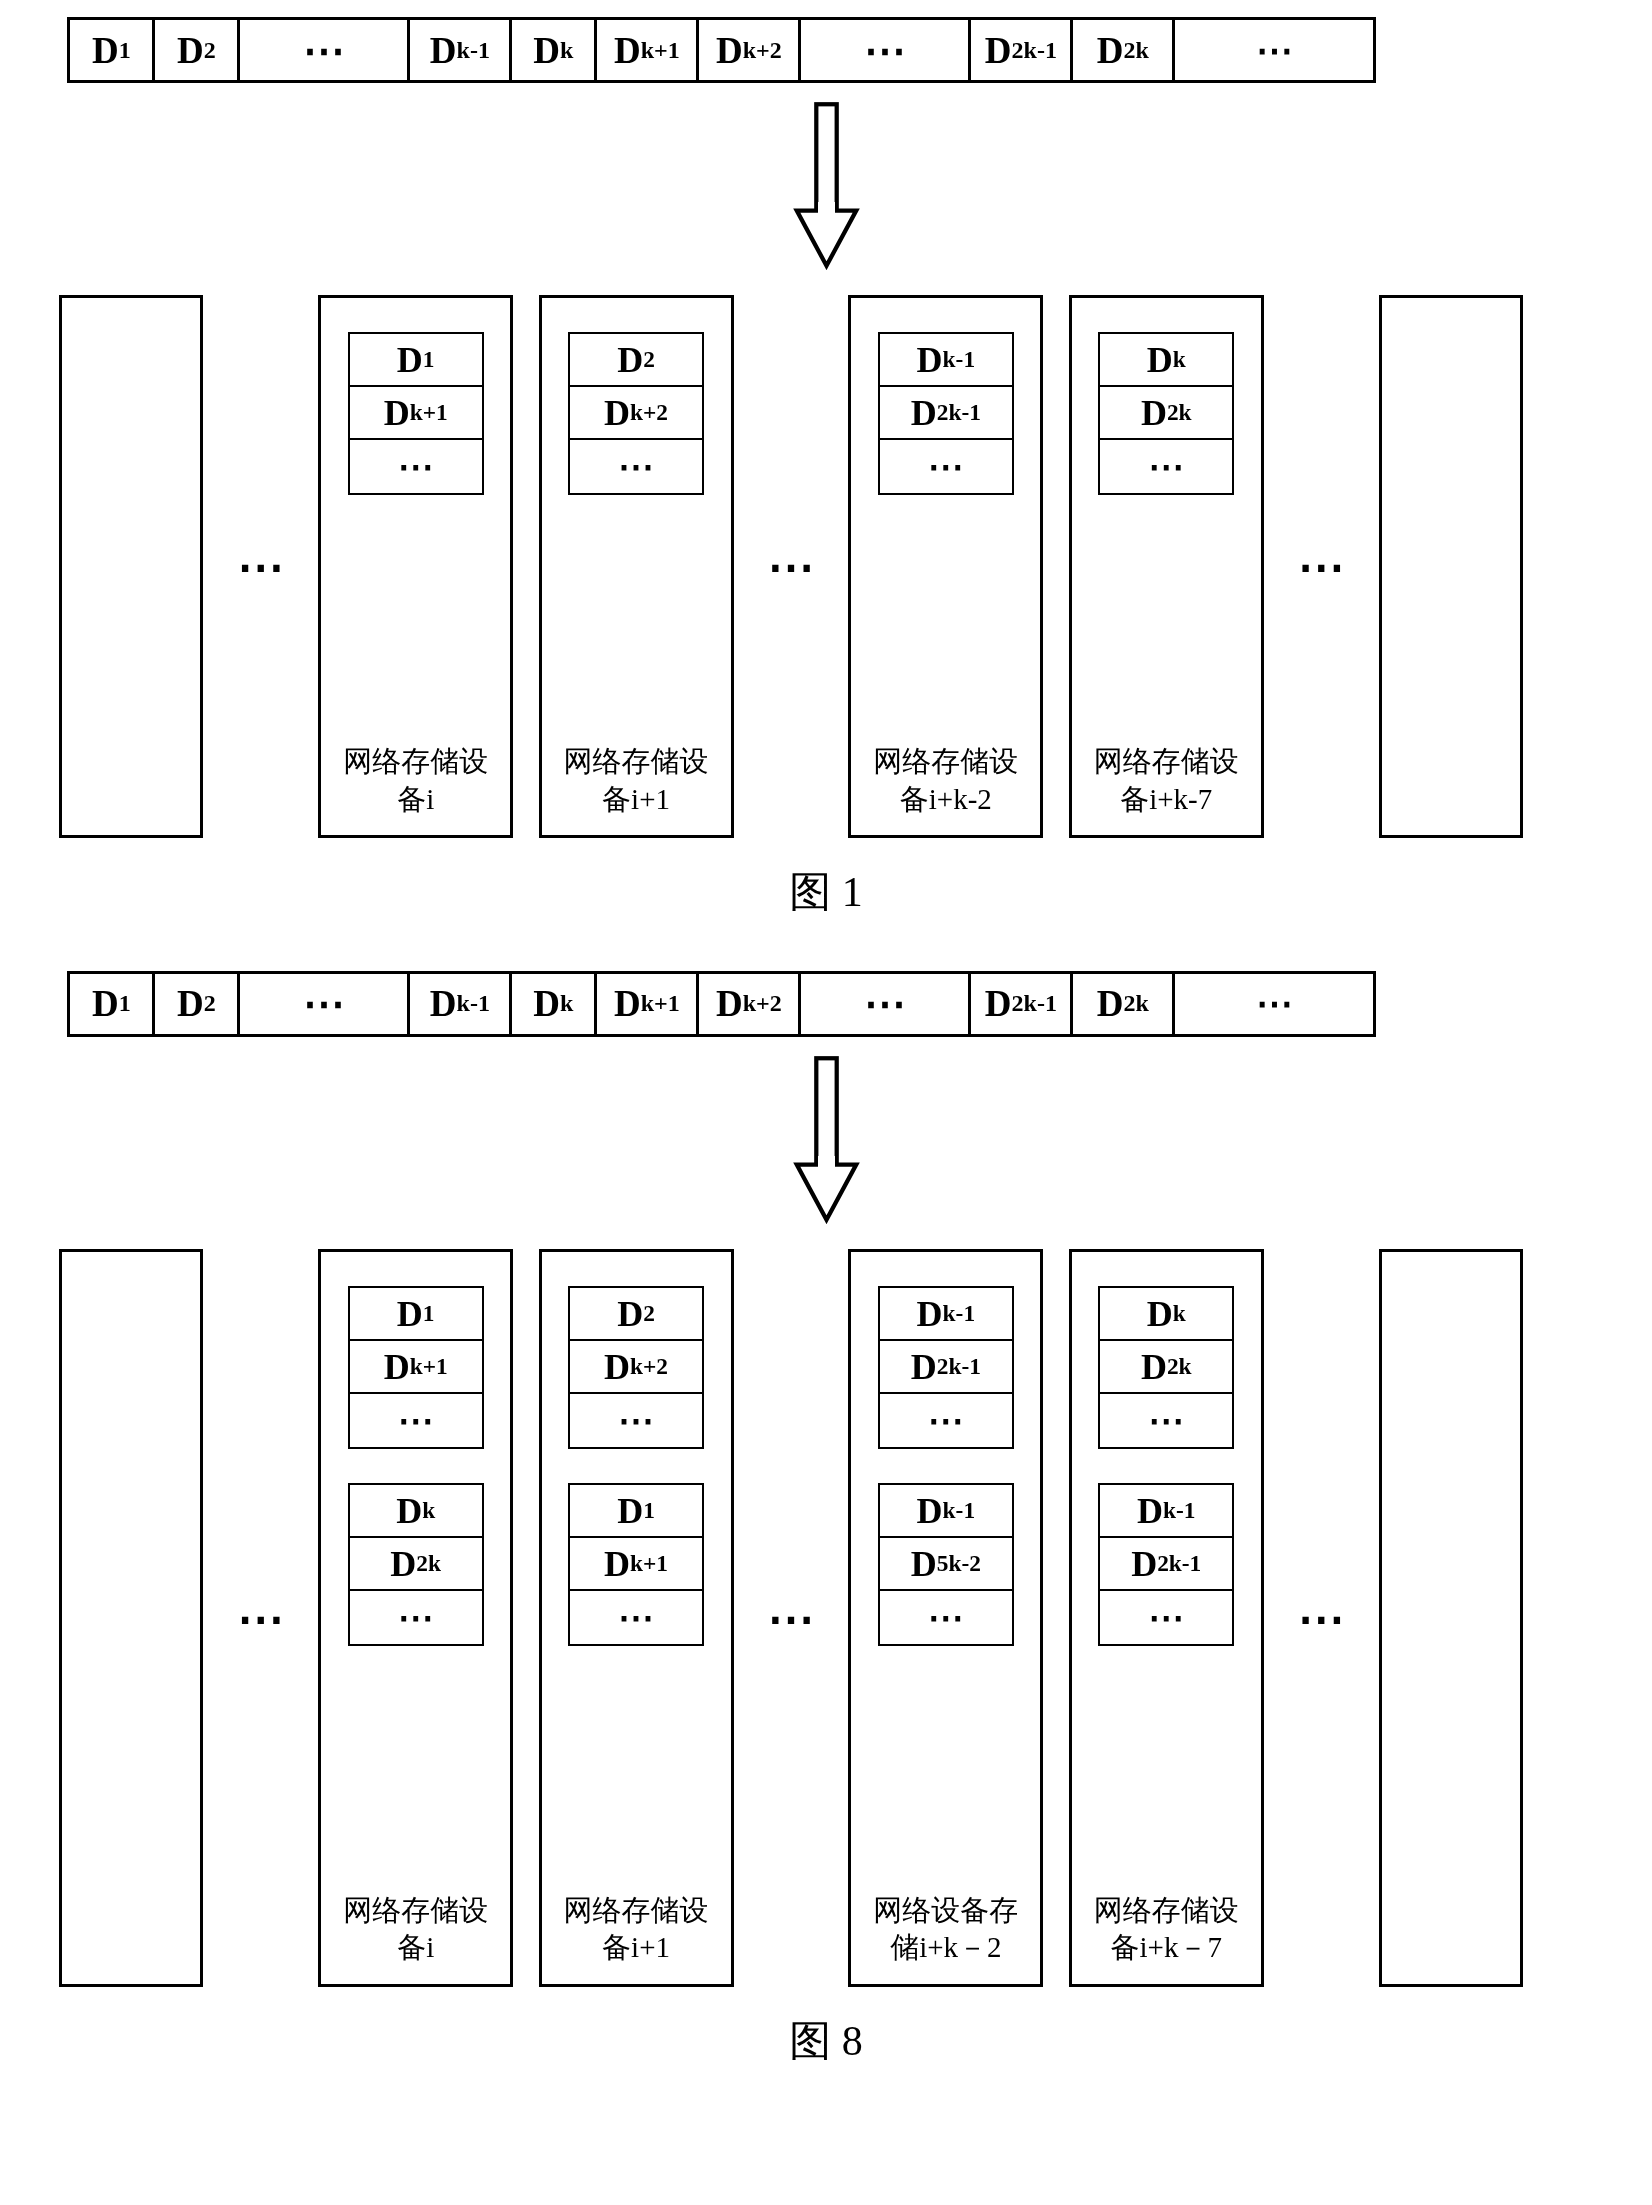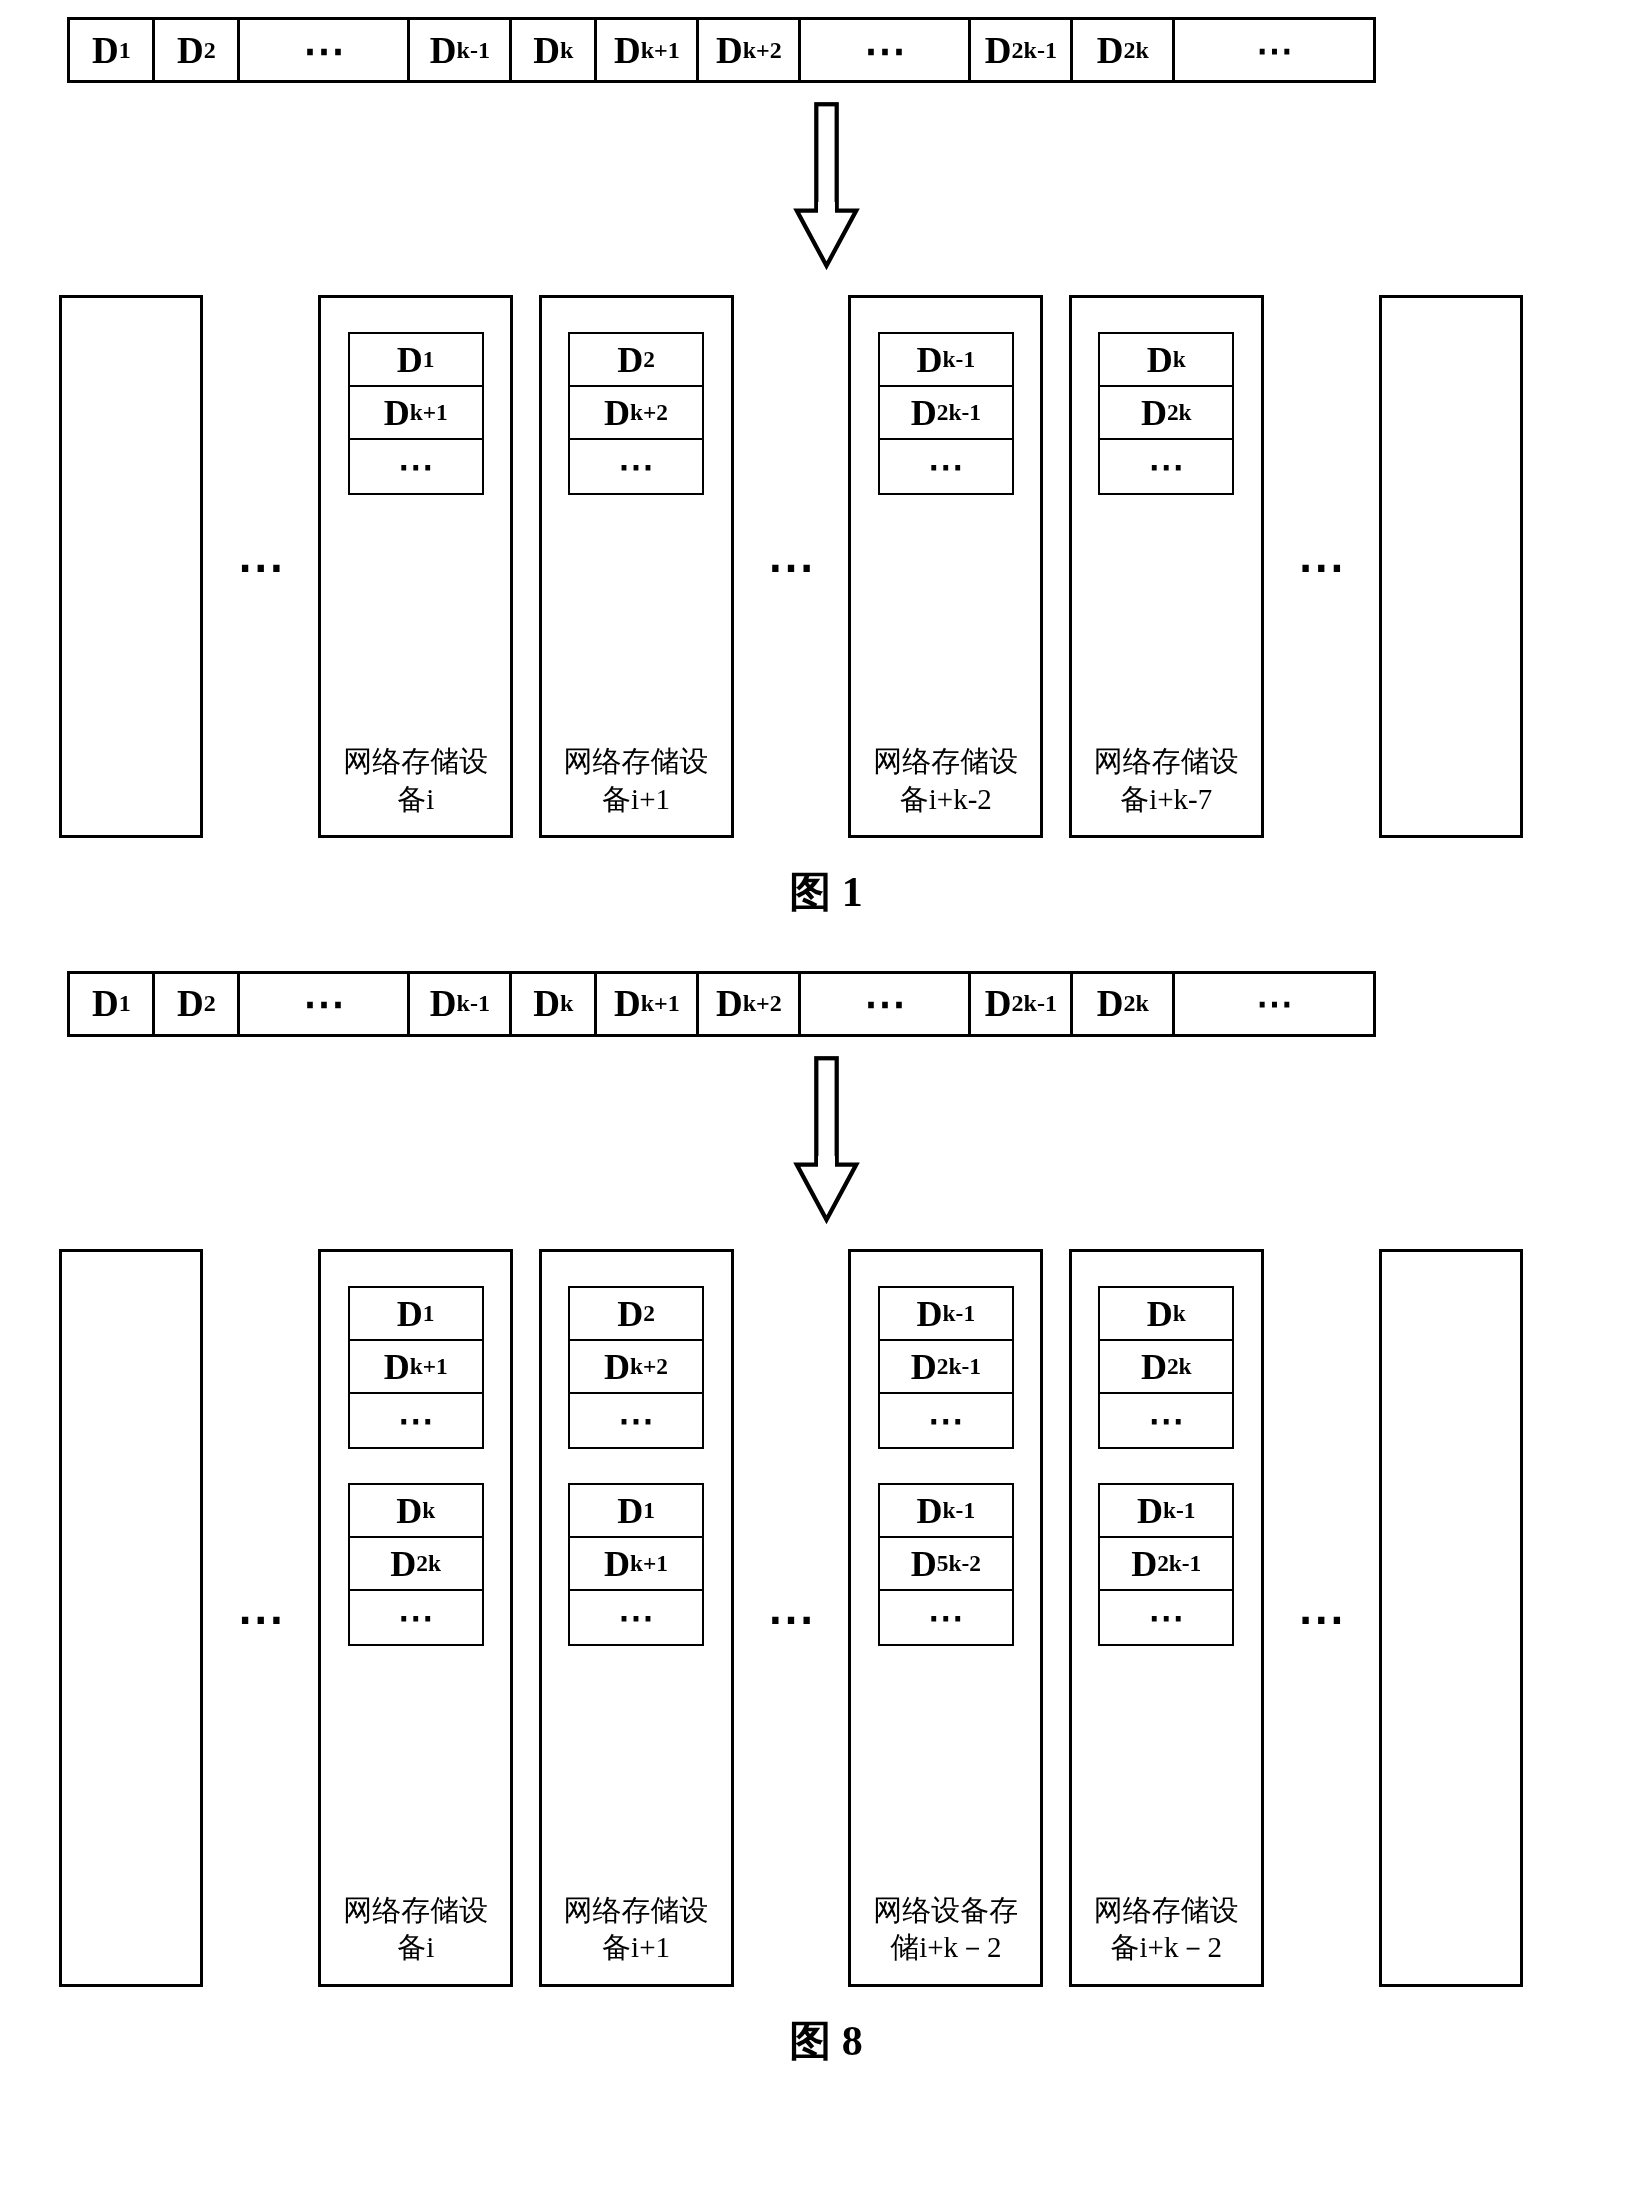--- a/index.html
+++ b/index.html
@@ -74,21 +74,21 @@
       line-height: 1.3;
     }
     .gap-dots {
       font-size: 47px;
       font-weight: bold;
       padding: 0 8.5px;
     }
     .caption {
       text-align: center;
       font-size: 42px;
-      font-weight: bold;
+      font-weight: normal;
       margin-top: 25.4px;
     }
     sub { font-size: 0.65em; vertical-align: sub; }
   </style>
 </head>
 <body>
 
 <div class="figure-block">
   <div class="data-row">
     <div class="data-cell w-small">D<sub>1</sub></div>
@@ -236,21 +236,21 @@
       <div class="block-stack">
         <div class="block-cell">D<sub>k</sub></div>
         <div class="block-cell">D<sub>2k</sub></div>
         <div class="block-cell">⋯</div>
       </div>
       <div class="block-stack">
         <div class="block-cell">D<sub>k-1</sub></div>
         <div class="block-cell">D<sub>2k-1</sub></div>
         <div class="block-cell">⋯</div>
       </div>
-      <div class="device-label">网络存储设备i+k－2</div>
+      <div class="device-label">网络存储设备i+k－7</div>
     </div>
 
     <div class="gap-dots">⋯</div>
     <div class="device-box empty tall"></div>
   </div>
 
   <div class="caption">图 8</div>
 </div>
 
 

